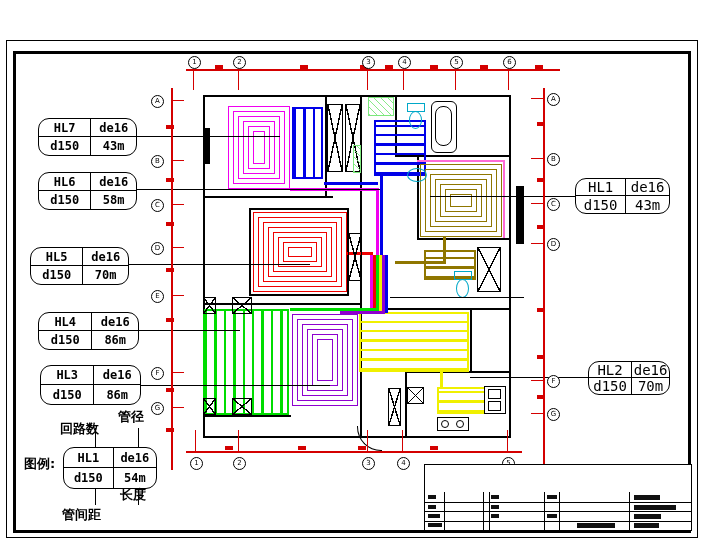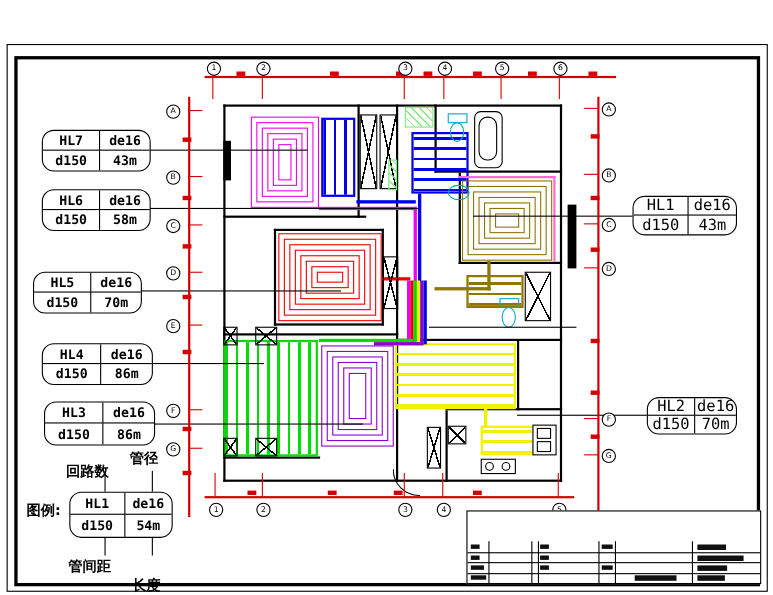--- a/index.html
+++ b/index.html
@@ -299,21 +299,21 @@
         <div class="lbl-cell ">54m</div>
       </div>
     </div>
 
 
   <div id="legend-area">
     <div class="tag cn" style="left:24px;top:455px;">图例:</div>
     <div class="tag cn" style="left:60px;top:408px;margin-top:12px;">回路数</div>
     <div class="tag cn" style="left:118px;top:408px;">管径</div>
     <div class="tag cn" style="left:62px;top:506px;">管间距</div>
-    <div class="tag cn" style="left:120px;top:523px;">长度</div>
+    <div class="tag cn" style="left:120px;top:486px;">长度</div>
   </div>
 
   <div id="title-block">
     <div class="tb-v" style="left:19px;top:27px;height:38px;"></div>
     <div class="tb-v" style="left:58px;top:27px;height:38px;"></div>
     <div class="tb-v" style="left:64px;top:27px;height:38px;"></div>
     <div class="tb-v" style="left:119px;top:27px;height:38px;"></div>
     <div class="tb-v" style="left:134px;top:27px;height:38px;"></div>
     <div class="tb-v" style="left:204px;top:27px;height:38px;"></div>
     <div class="tb-h" style="left:0;top:37px;width:266px;"></div>

